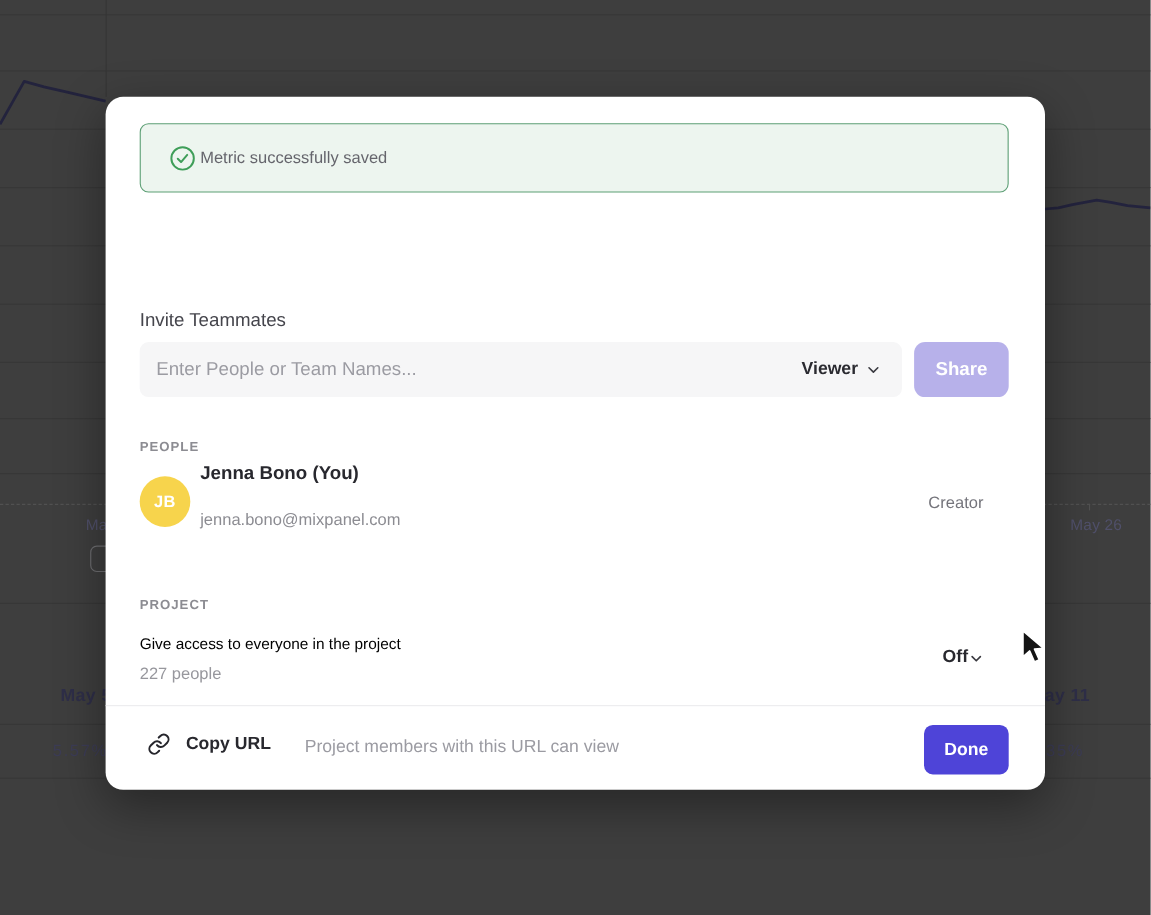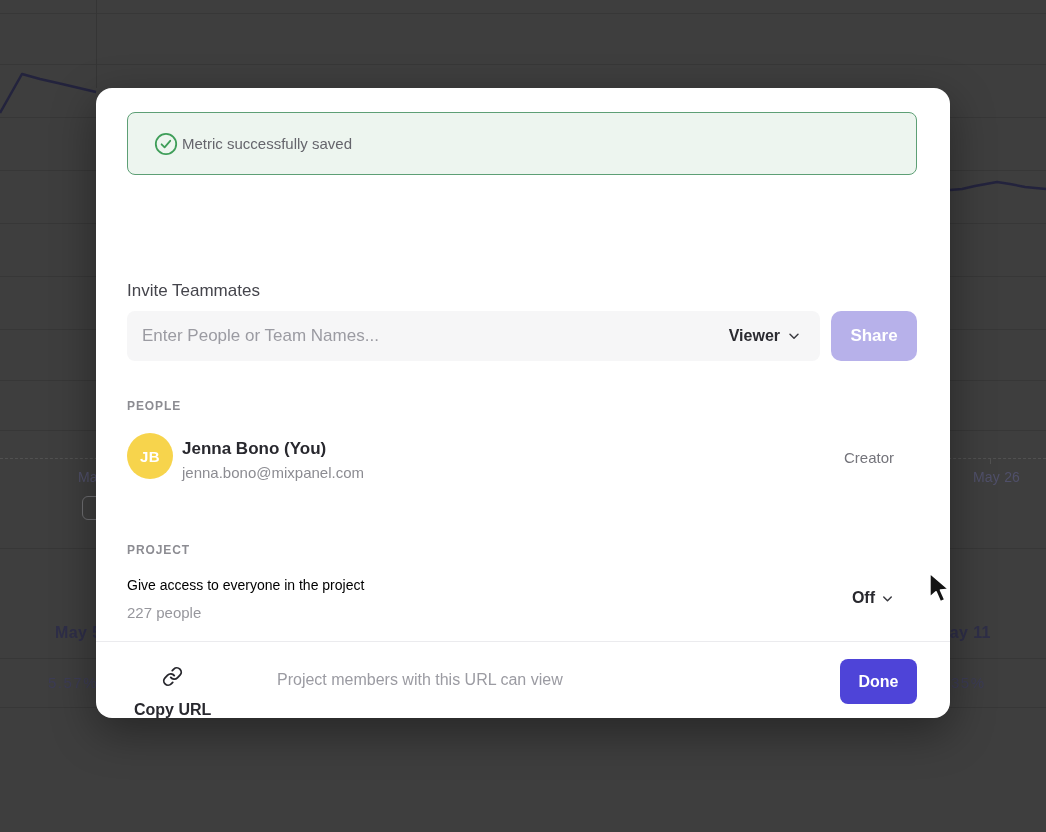--- a/index.html
+++ b/index.html
@@ -65,34 +65,34 @@
   .section-label {
     position:absolute; font-size:12px; font-weight:600;
     color:#8c8c92; letter-spacing:.9px;
   }
   .avatar {
     position:absolute; left:31px; top:345px; width:46px; height:46px;
     background:#f7d44c; border-radius:50%;
     color:#ffffff; font-size:15px; font-weight:700;
     display:flex; align-items:center; justify-content:center; letter-spacing:.5px;
   }
-  .member-name { position:absolute; left:86px; top:351px; font-size:17px; font-weight:700; color:#28282e; }
+  .member-name { position:absolute; left:86px; top:332px; font-size:17px; font-weight:700; color:#28282e; }
   .member-email { position:absolute; left:86px; top:376px; font-size:15px; color:#8c8c92; }
   .member-role { position:absolute; right:56px; top:361px; font-size:15px; color:#74747b; }
   .project-title { position:absolute; left:31px; top:489px; font-size:14px; color:#000000; }
   .project-sub { position:absolute; left:31px; top:516px; font-size:15px; color:#97979d; }
   .off-select {
     position:absolute; right:55px; top:501px;
-    display:flex; align-items:center; gap:5px; cursor:pointer;
+    display:flex; align-items:center; cursor:pointer;
   }
   .off-select .off-text { font-size:16px; font-weight:700; color:#28282e; }
   .footer-divider { position:absolute; left:0; right:0; top:553px; height:1px; background:#ebebee; }
   .copy-url {
     position:absolute; left:38px; top:578px;
-    display:flex; align-items:center; gap:14px; cursor:pointer;flex-direction:column;
+    display:flex; align-items:center; gap:14px; cursor:pointer;
   }
   .copy-url .copy-label { font-size:16px; font-weight:700; color:#28282e; }
   .footer-hint { position:absolute; left:181px; top:583px; font-size:16px; color:#9b9ba2; }
   .btn-done {
     position:absolute; right:33px; top:571px; width:77px; height:45px;
     background:#4e44d8; border:none; border-radius:8px;
     color:#ffffff; font-size:16px; font-weight:700;
     font-family:"Liberation Sans", sans-serif; cursor:pointer;
   }
   .cursor { position:absolute; left:926px; top:572px; }

